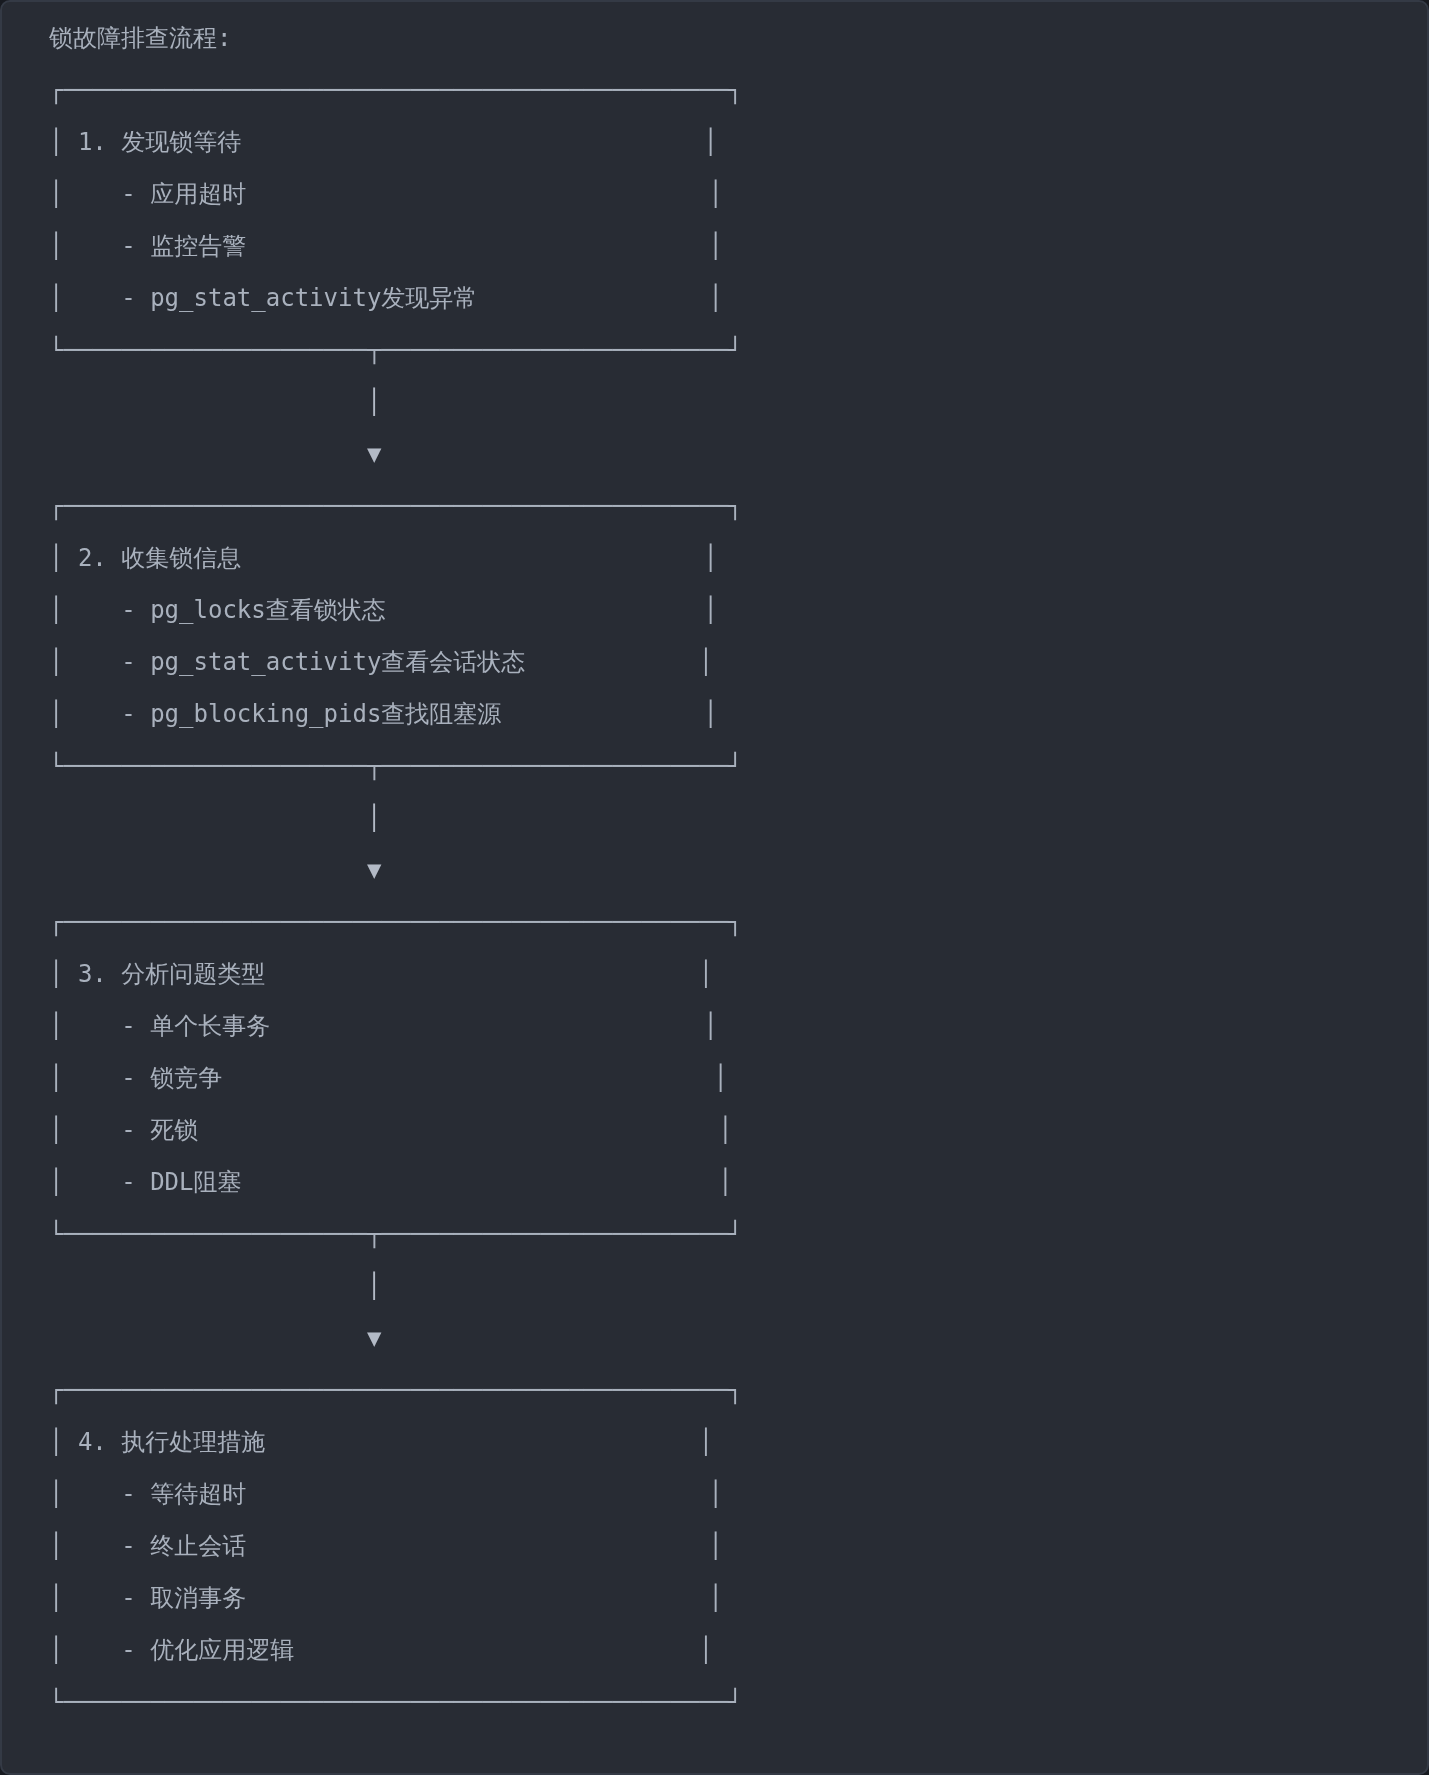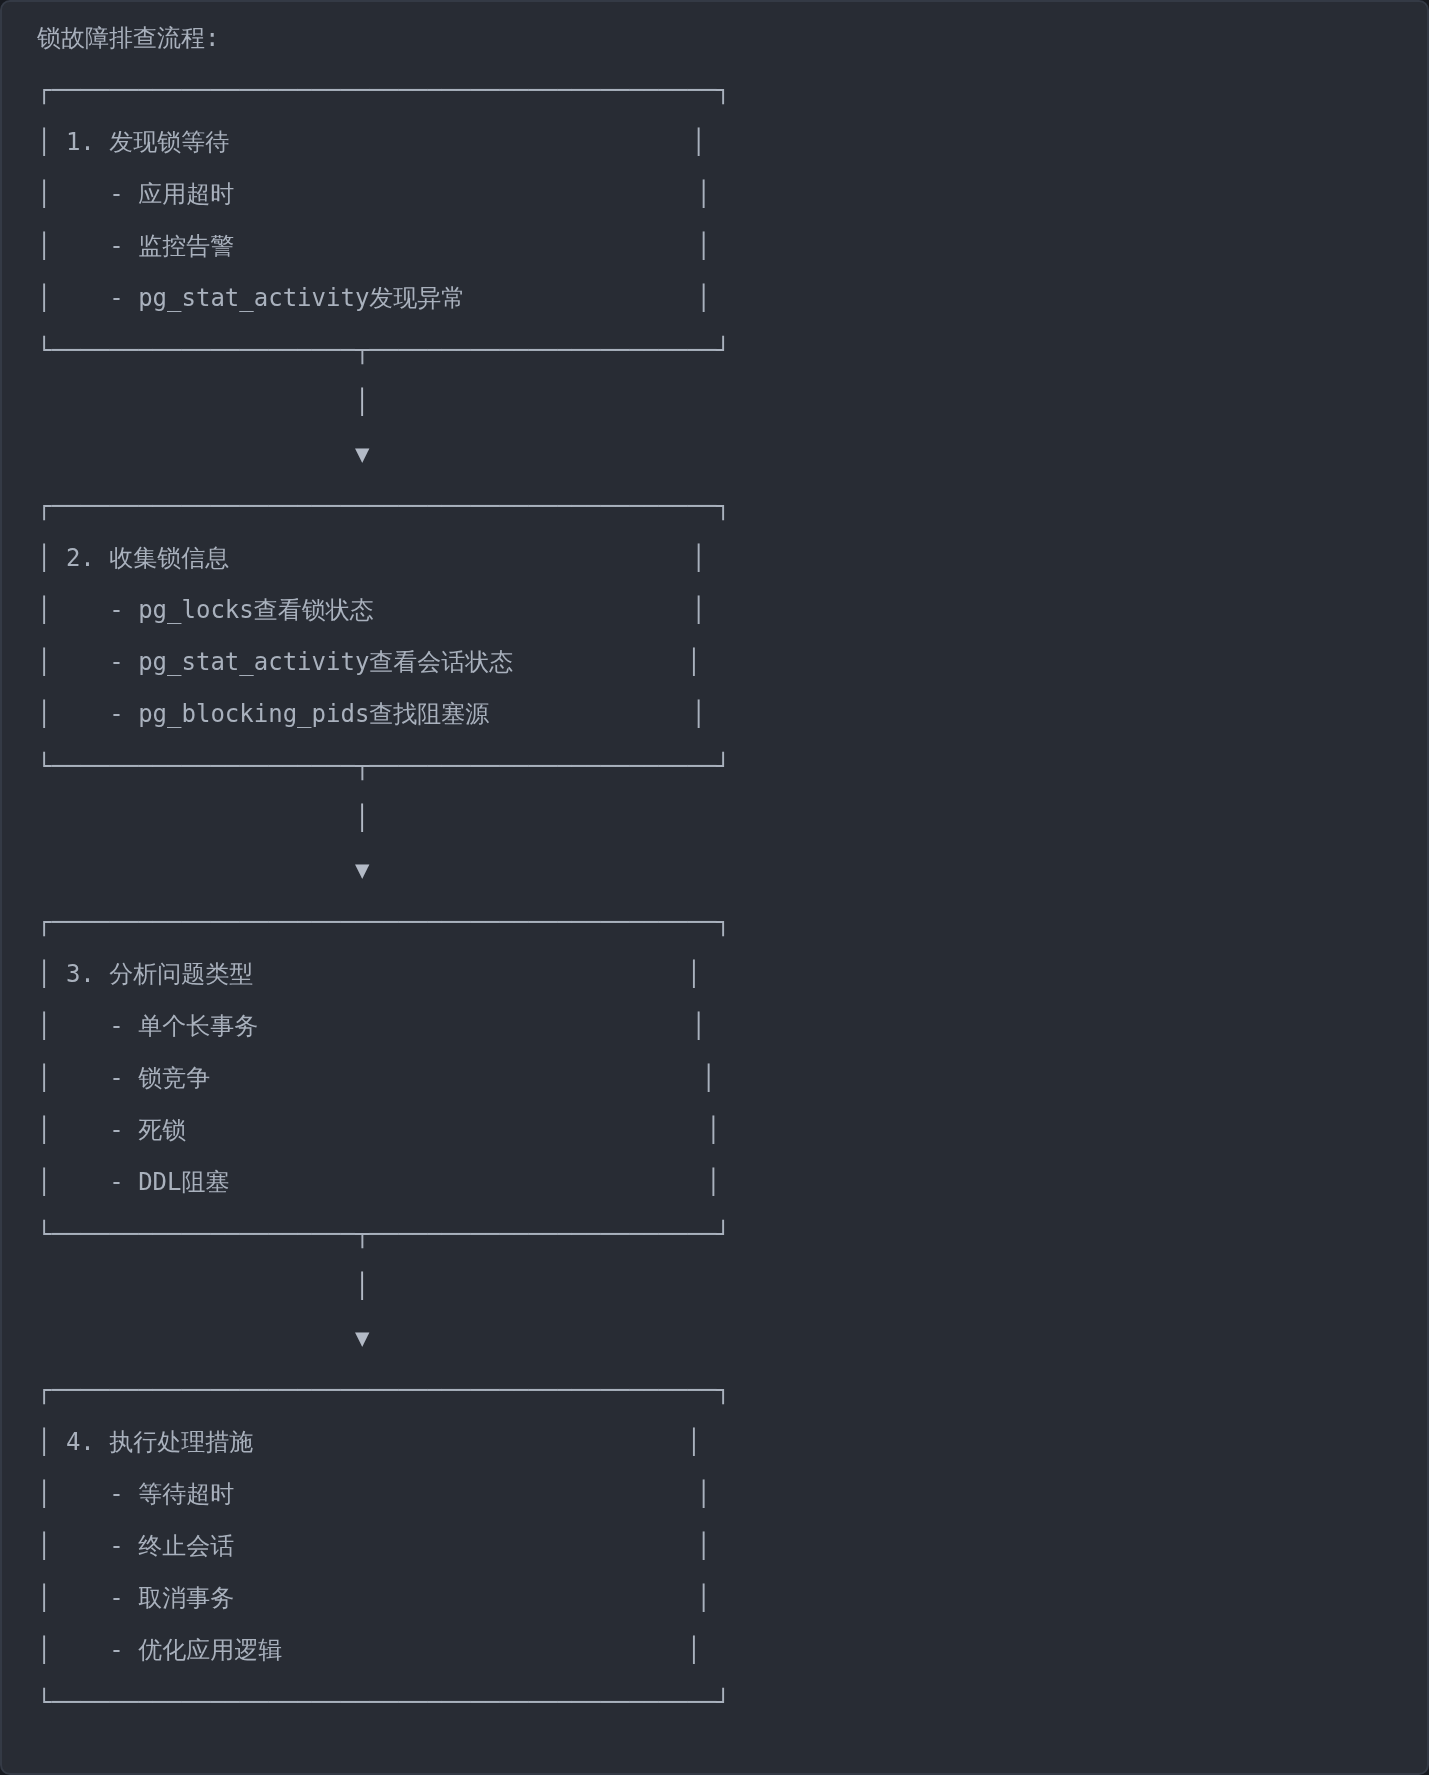--- a/index.html
+++ b/index.html
@@ -17,20 +17,21 @@
     border-radius: 10px;
     overflow: hidden;
   }
   .art {
     font-family: "DejaVu Sans Mono", "Liberation Mono", monospace;
     font-size: 24px;
     line-height: 52px;
     color: #a9b1bd;
     padding: 10px 0 0 35px;
     white-space: pre;
+    margin-left: 12px;
   }
   .row {
     height: 52px;
     white-space: pre;
   }
   .connector {
     color: #b3bac6;
   }
 </style>
 </head>

